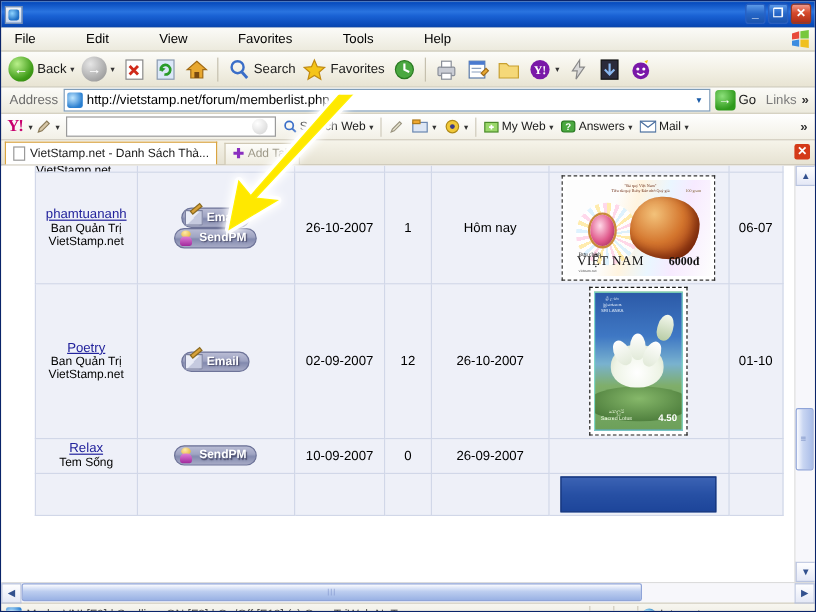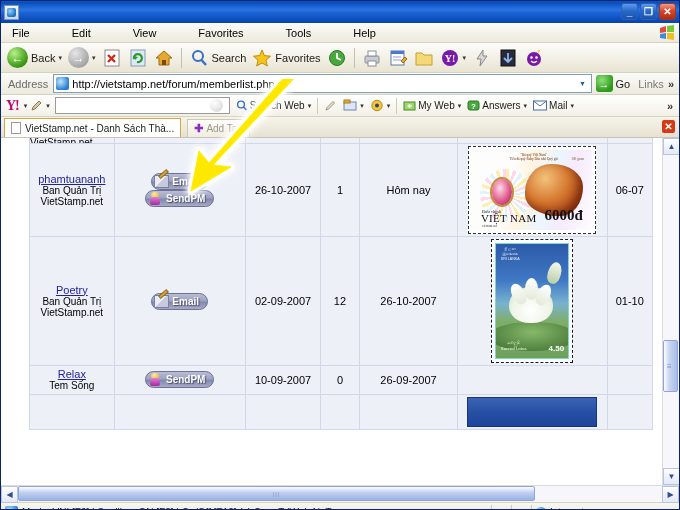--- a/index.html
+++ b/index.html
@@ -342,21 +342,21 @@
     font-size: 11px; color: #111; letter-spacing: .3px;
     font-family: "Liberation Serif", serif;
   }
   .stamp-vn .t-sub {
     position: absolute; left: 8%; bottom: 3%;
     font-size: 3.2px; color: #444;
     font-family: "Liberation Serif", serif;
   }
   .stamp-vn .t-price {
     position: absolute; right: 8%; bottom: 7%;
-    font-size: 15px; color: #111; font-weight: bold;
+    font-size: 10px; color: #111; font-weight: bold;
     font-family: "Liberation Serif", serif;
   }
 
   .stamp-lk { width: 82px; height: 124px; border: 1px dashed #1a1a1a; padding-left: 44px; }
   .stamp-lk .inner {
     position: absolute; inset: 3px;
     background: linear-gradient(to bottom,#2c5aa8 0%,#3f78c4 32%,#79b2cf 52%,#7fae6a 68%,#6da05a 100%);
     overflow: hidden;
     border: 1px solid #7fd8c8;
   }

